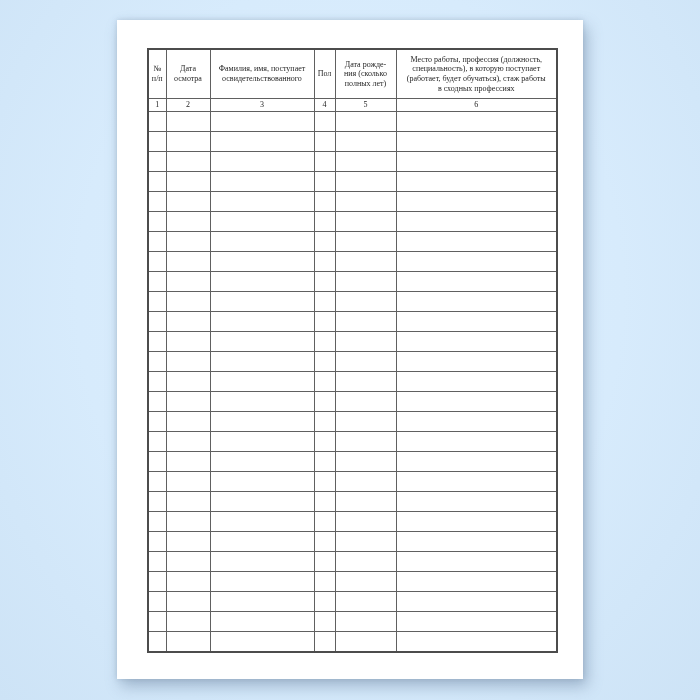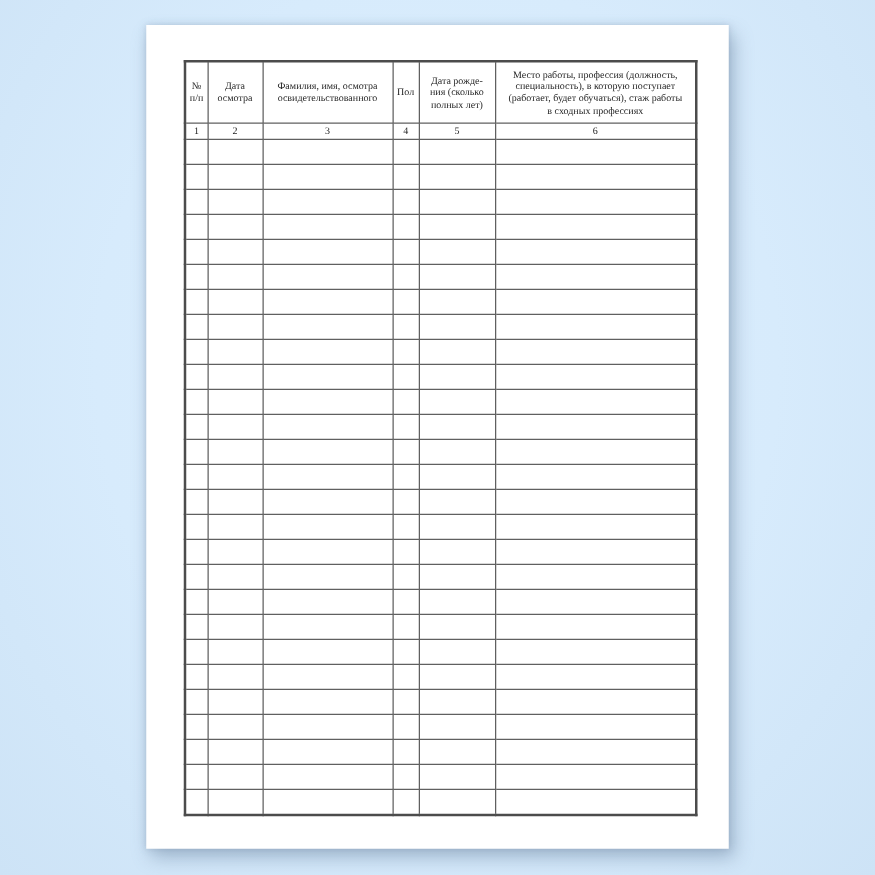--- a/index.html
+++ b/index.html
@@ -76,21 +76,21 @@
       <col class="col-4">
         <col class="col-5">
         <col class="col-6">
     </colgroup>
     <thead>
       <tr class="header-row">
         <th>№
 п/п</th>
         <th>Дата
 осмотра</th>
-        <th>Фамилия, имя, осмотра
+        <th>Фамилия, имя, поступает
 освидетельствованного</th>
         <th>Пол</th>
         <th>Дата рожде-
 ния (сколько
 полных лет)</th>
         <th>Место работы, профессия (должность,
 специальность), в которую поступает
 (работает, будет обучаться), стаж работы
 в сходных профессиях</th>
       </tr>

